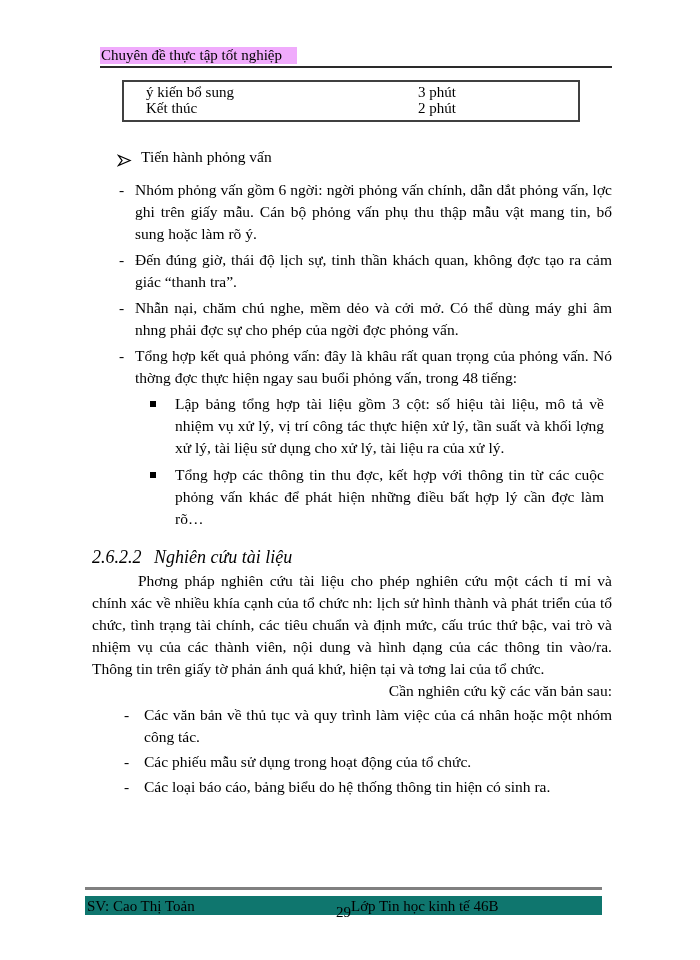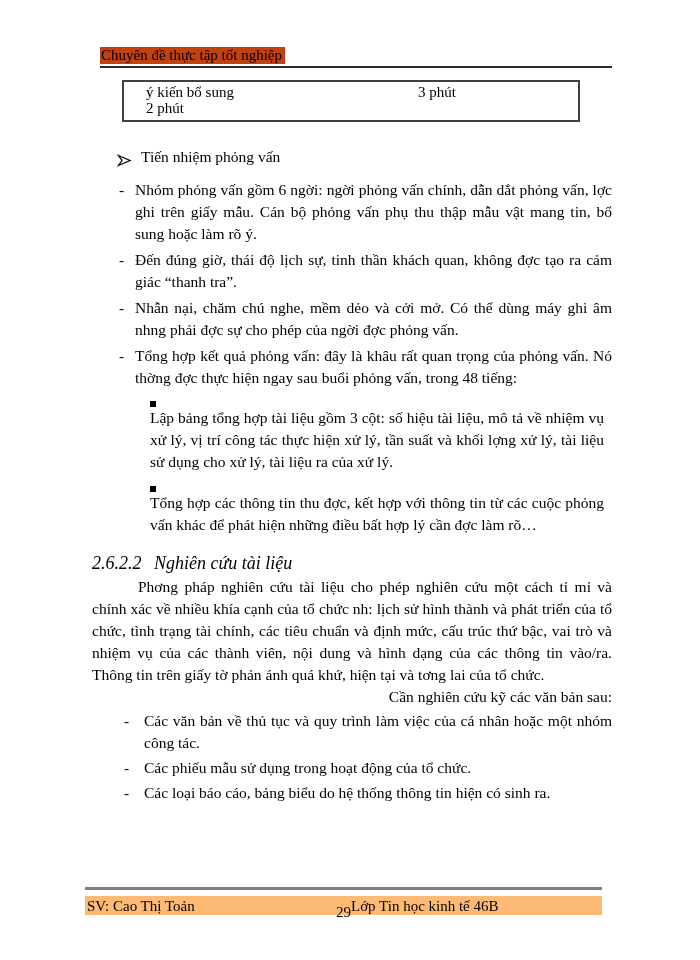--- a/index.html
+++ b/index.html
@@ -13,21 +13,21 @@
     overflow:hidden;
   }
   
   .header{
     position:absolute;top:47px;left:100px;width:512px;
     border-bottom:2px solid #2a2a2a;
     padding-bottom:3px;
     font-size:15px;
     line-height:16px;
   }
-  .hl{background:#c2410c;padding:0 3px 1px 1px;}
+  .hl{background:#f0abfc;padding:0 15px 1px 1px;}
   
   .sched-table{
     position:absolute;top:80px;left:122px;width:458px;height:42px;
     border:2px solid #404040;
     box-sizing:border-box;
     padding:2px 0 0 22px;
     font-size:15px;
   }
   .trow{display:flex;line-height:16px;}
   .tlabel{width:272px;flex:none;}
@@ -36,21 +36,21 @@
   .content{
     position:absolute;top:146px;left:92px;width:520px;
     line-height:22px;
   }
   .arrow-item{display:flex;margin:0 0 6px 25px;}
   .arrow-ic{flex:none;width:15px;margin:5px 9px 0 0;}
   .dash-item{display:flex;margin:0 0 4px 27px;}
   .dash-m{flex:none;width:16px;}
   .doc .dash-m{width:20px;}
   .doc{margin-left:32px;margin-bottom:3px;}
-  .sq-item{display:flex;margin:0 8px 5px 58px;flex-direction:column;}
+  .sq-item{display:flex;margin:0 8px 5px 58px;}
   .sq{flex:none;width:6px;height:6px;background:#000;margin:8px 19px 0 0;}
   .jtext{flex:1;text-align:justify;}
   .sec-head{
     font-style:italic;
     margin:16px 0 2px 0;
     font-size:18px;
   }
   .sec-num{display:inline-block;width:62px;}
   .para{
     margin:0;
@@ -58,21 +58,21 @@
     text-indent:46px;
   }
   .lead{margin:0 0 2px 0;text-align:right;}
   
   .footer-rule{
     position:absolute;top:887px;left:85px;width:517px;height:3px;
     background:#808080;
   }
   .footer{
     position:absolute;top:896px;left:85px;width:517px;height:19px;
-    background:#fdba74;
+    background:#0f766e;
     display:flex;align-items:center;
     font-size:15px;line-height:18px;
   }
   .f-left{flex:1;text-align:left;padding-left:2px;}
   .f-center{flex:0 0 auto;text-align:left;margin-top:12px;}
   .f-right{flex:1;text-align:left;padding-right:2px;}
 </style>
 </head>
 <body>
 
@@ -81,33 +81,34 @@
   <div class="header">
     <span class="hl">Chuyên đề thực tập tốt nghiệp</span>
   </div>
 
   <div class="sched-table">
     <div class="trow">
       <span class="tlabel">ý kiến bổ sung</span>
       <span class="tval">3 phút</span>
     </div>
     <div class="trow">
+      <span class="tlabel">Kết thúc</span>
       <span class="tval">2 phút</span>
     </div>
   </div>
 
   <div class="content">
 
     <div class="arrow-item">
       <span class="arrow-ic">
         <svg width="15" height="13" viewBox="0 0 15 13">
             <path d="M1.5 1.5 L13 6.5 L1.5 11.5 L5 6.5 Z" fill="#ffffff" stroke="#000000" stroke-width="1.3"></path>
           </svg>
       </span>
-      <span class="jtext">Tiến nhiệm phỏng vấn</span>
+      <span class="jtext">Tiến hành phỏng vấn</span>
     </div>
 
     <div class="dash-item">
       <span class="dash-m">-</span>
       <span class="jtext">Nhóm phỏng vấn gồm 6 ngời:  ngời  phỏng vấn chính, dẫn dắt phỏng vấn, lợc  ghi trên giấy mẫu. Cán bộ phỏng vấn phụ thu thập mẫu vật mang tin, bổ sung hoặc làm rõ ý.</span>
     </div>
     <div class="dash-item">
       <span class="dash-m">-</span>
       <span class="jtext">Đến đúng giờ, thái độ lịch sự, tinh thần khách quan, không đợc  tạo ra cảm giác “thanh tra”.</span>
     </div>

